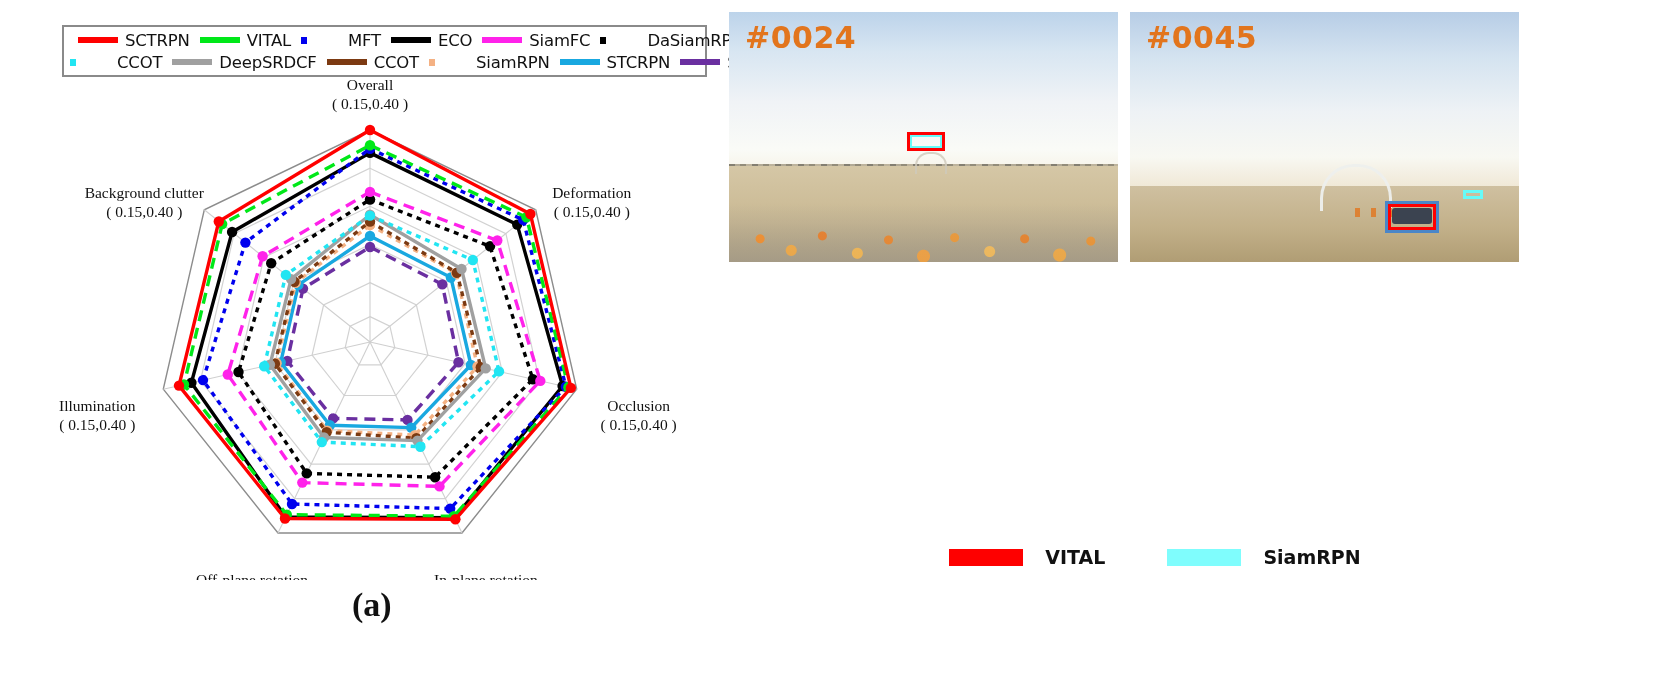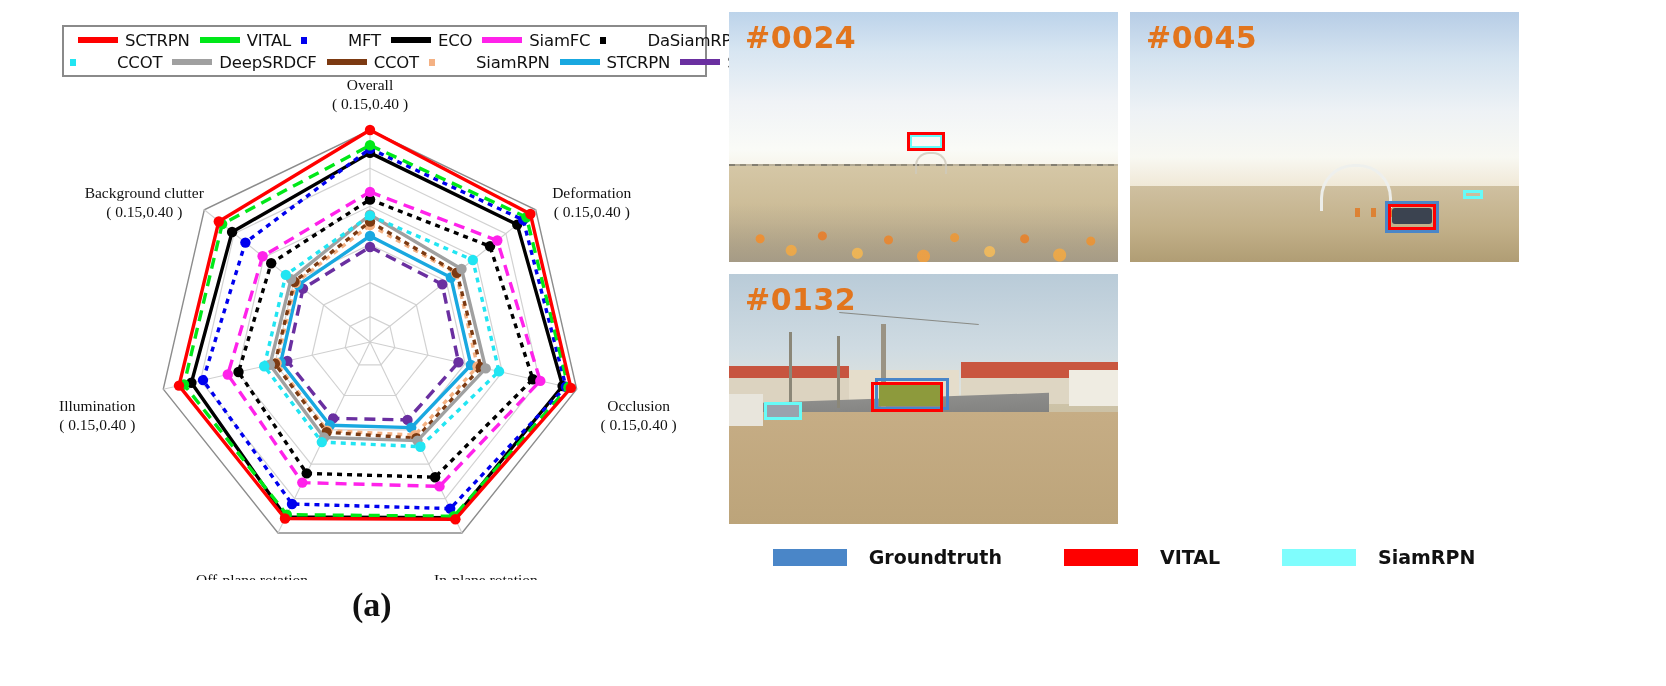--- a/index.html
+++ b/index.html
@@ -325,50 +325,24 @@
         <div style="position:absolute;left:190px;top:152px;width:66px;height:44px;border:3px solid #eef0ee;border-bottom:none;border-radius:34px 34px 0 0;opacity:.95"></div>
         <div style="position:absolute;left:225px;top:196px;width:80px;height:9px;background:repeating-linear-gradient(to right,#e2751d 0 5px,transparent 5px 16px);opacity:.8"></div>
         <div style="position:absolute;left:262px;top:196px;width:40px;height:16px;background:#3b4350;border-radius:3px;"></div>
         <div class="bbox bb-cyan" style="left:333px;top:178px;width:20px;height:9px;"></div>
         <div class="bbox bb-gt" style="left:255px;top:189px;width:54px;height:32px;"></div>
         <div class="bbox bb-red" style="left:258px;top:192px;width:48px;height:26px;"></div>
         <div class="frame-tag">#0045</div>
       </div>
 
 
-      <div class="frame">
-        <div class="sc city"></div>
-        <div class="bldg" style="left:0;top:92px;width:120px;height:34px;background:#c7543f"></div>
-        <div class="bldg" style="left:0;top:104px;width:120px;height:28px;background:#dcd3c0"></div>
-        <div class="bldg" style="left:120px;top:96px;width:110px;height:36px;background:#e5ddcb"></div>
-        <div class="bldg" style="left:232px;top:88px;width:160px;height:40px;background:#c9563f"></div>
-        <div class="bldg" style="left:232px;top:104px;width:160px;height:26px;background:#ded6c3"></div>
-        <div class="bldg" style="left:340px;top:96px;width:52px;height:36px;background:#efece2"></div>
-        <div class="road" style="left:20px;top:124px;width:300px;height:30px;transform:skewY(-2deg)"></div>
-        <div class="road" style="left:36px;top:140px;width:120px;height:42px;transform:skewX(14deg)"></div>
-        <div style="position:absolute;left:0;bottom:0;width:389px;height:112px;background:linear-gradient(to bottom,#c6ad85,#bca47a)"></div>
-        <div class="pole" style="left:60px;top:58px;height:76px"></div>
-        <div class="pole" style="left:108px;top:62px;height:72px"></div>
-        <div class="pole" style="left:152px;top:50px;height:86px;width:5px;background:#9a9384"></div>
-        <div class="wire" style="left:110px;top:44px;width:140px;transform:rotate(5deg)"></div>
-        <div class="bldg" style="left:0;top:120px;width:34px;height:32px;background:#e8e5dc"></div>
-        <div class="bbox bb-cyan" style="left:35px;top:128px;width:38px;height:18px;background:#9aa2ae"></div>
-        <div style="position:absolute;left:150px;top:108px;width:62px;height:24px;background:#8d9a3c"></div>
-        <div class="bbox bb-gt" style="left:146px;top:104px;width:74px;height:32px;"></div>
-        <div class="bbox bb-red" style="left:142px;top:108px;width:72px;height:30px;"></div>
-        <div class="frame-tag">#0132</div>
-      </div>
 
     </div>
 
     <div class="legend-b" id="legend-frames">
-        <span class="lb-entry">
-          <span class="lb-sw" style="background:#4a86c8;"></span>
-          <span class="lb-txt">Groundtruth</span>
-        </span>
         <span class="lb-gap"></span>
         <span class="lb-entry">
           <span class="lb-sw" style="background:#fe0000;"></span>
           <span class="lb-txt">VITAL</span>
         </span>
         <span class="lb-gap"></span>
         <span class="lb-entry">
           <span class="lb-sw" style="background:#7ffdfd;"></span>
           <span class="lb-txt">SiamRPN</span>
         </span>

